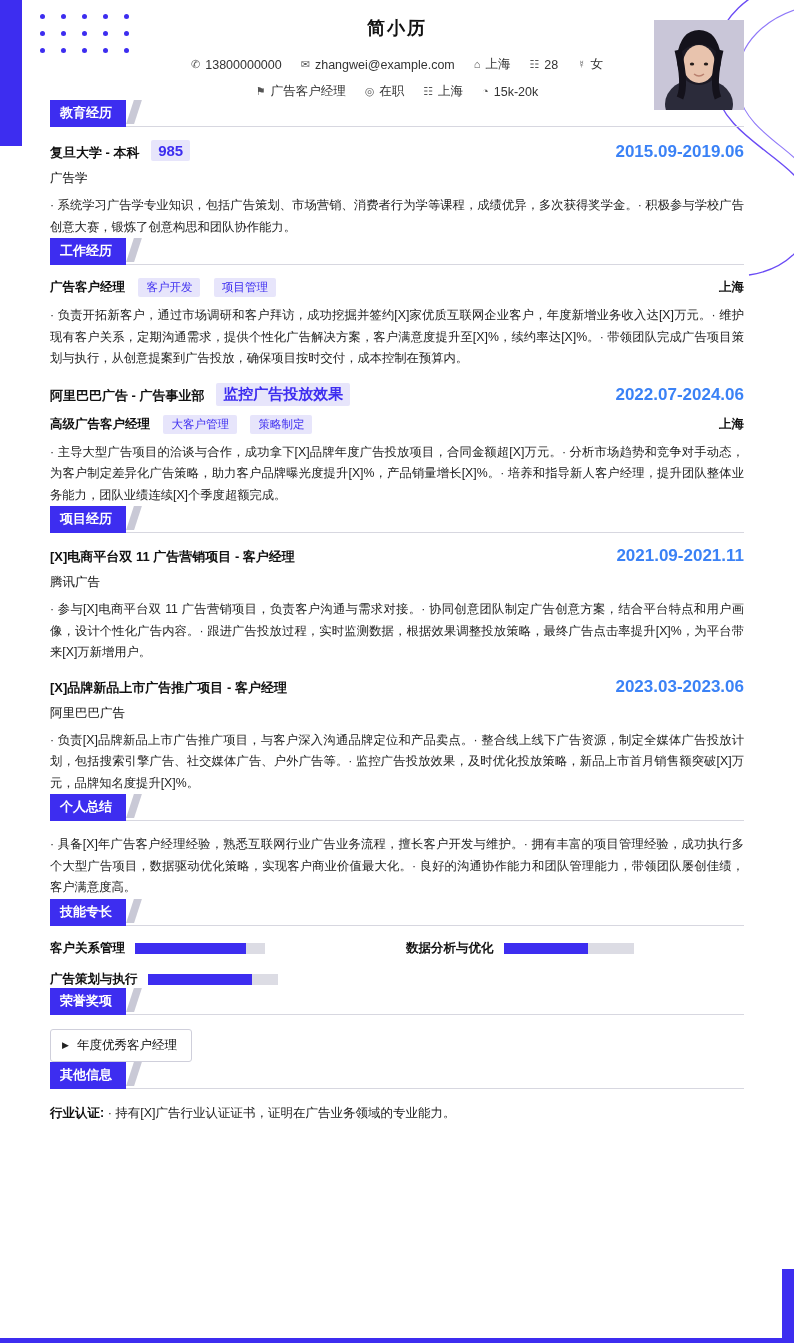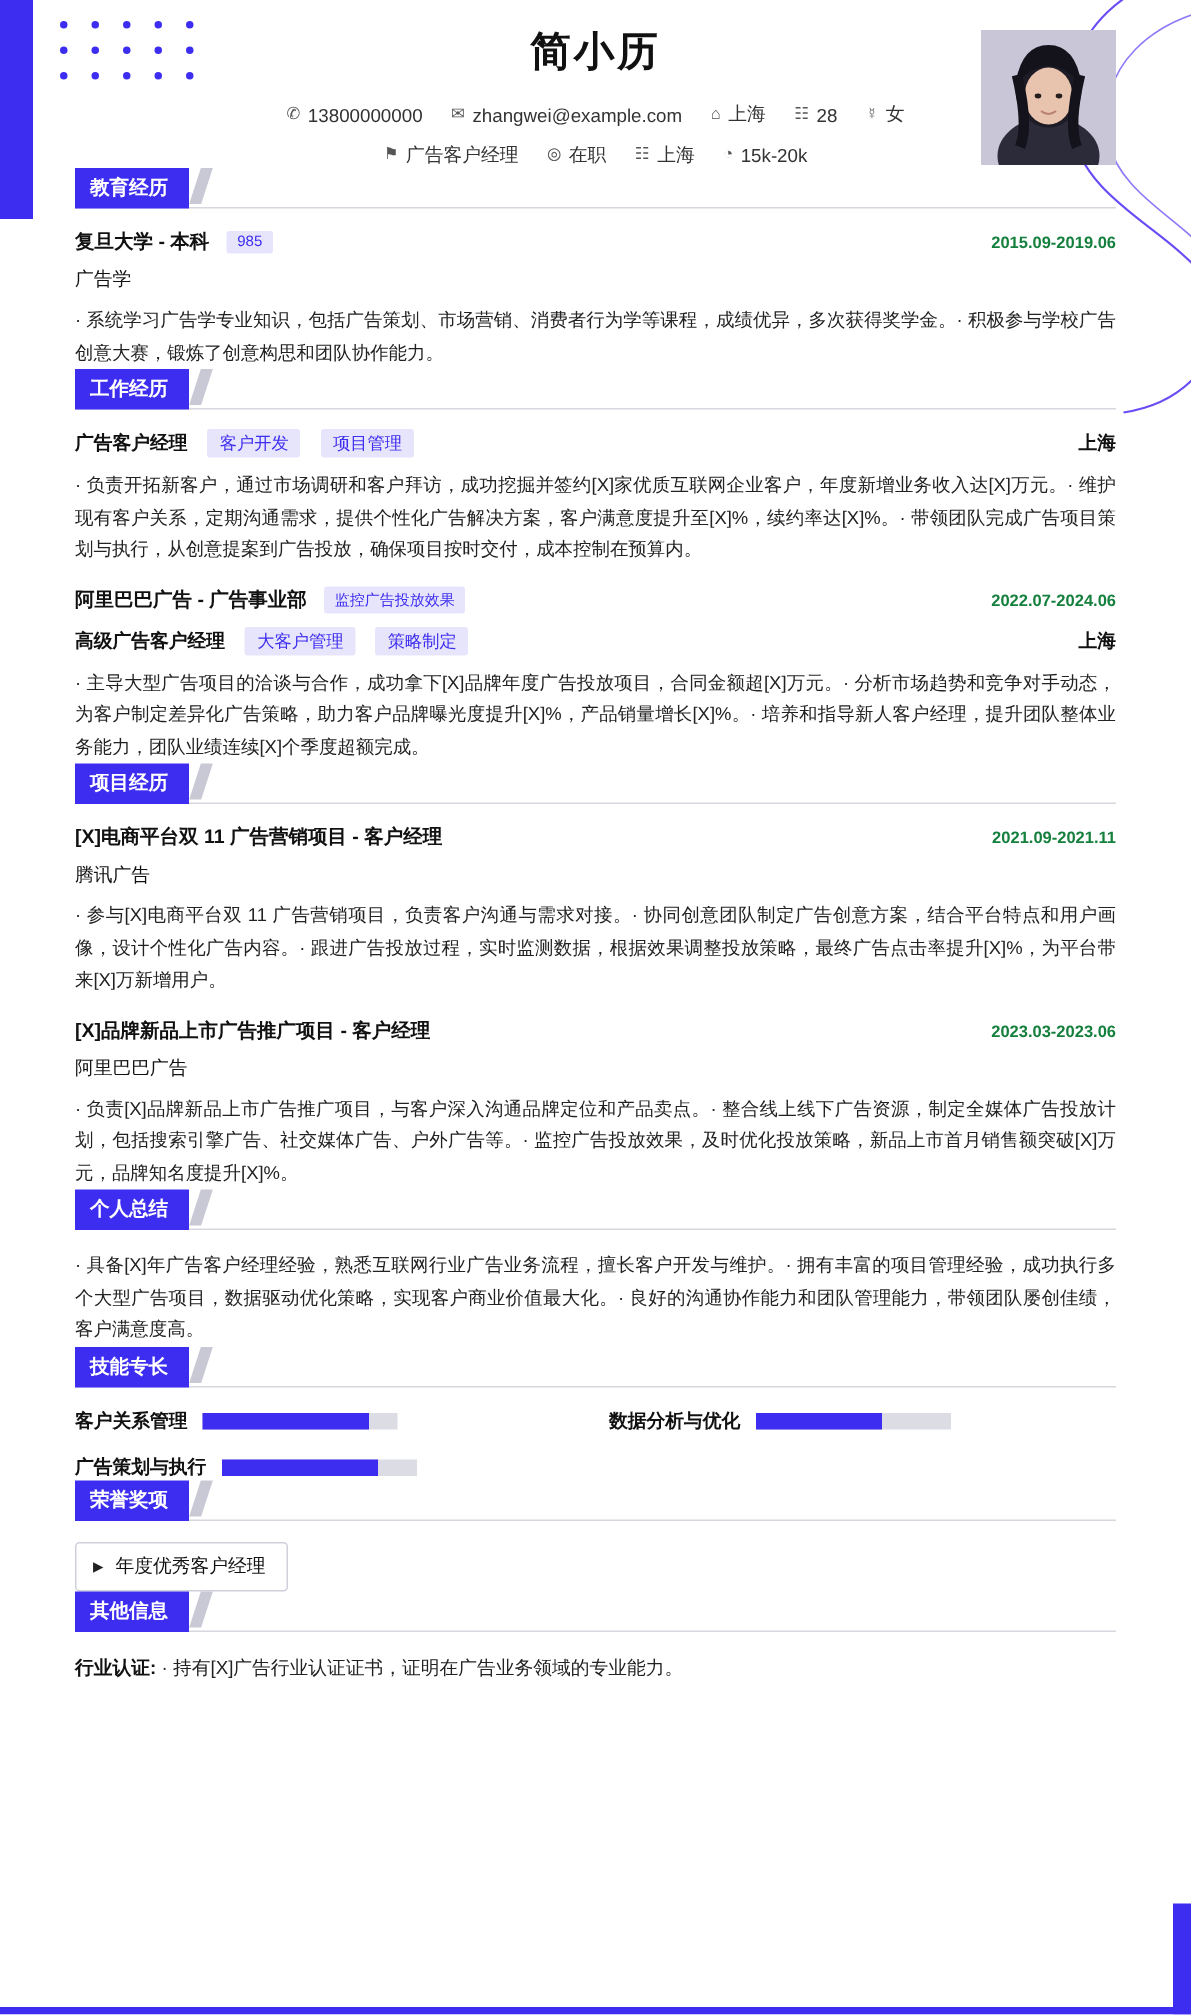--- a/index.html
+++ b/index.html
@@ -58,21 +58,21 @@
     background: #3d2df0;
   }
 
   
   .header {
     position: relative;
     padding-top: 16px;
   }
   .name {
     text-align: center;
-    font-size: 27px;
+    font-size: 18px;
     font-weight: bold;
     color: #111;
     letter-spacing: 2px;
   }
   .contact-row {
     display: flex;
     justify-content: center;
     align-items: center;
     gap: 9px;
     font-size: 12.5px;
@@ -139,28 +139,28 @@
     justify-content: space-between;
     align-items: baseline;
     font-size: 13px;
   }
   .entry-title {
     font-weight: bold;
     color: #111;
   }
   .entry-date {
     font-weight: bold;
-    color: #15803d;
-    font-size: 11px;
+    color: #3b82f6;
+    font-size: 17px;
     white-space: nowrap;
   }
   .tag {
     display: inline-block;
-    font-size: 10px;
-    font-weight: normal;
+    font-size: 15px;
+    font-weight: bold;
     color: #3d2df0;
     background: #e7e5fb;
     padding: 2px 7px;
     margin-left: 8px;
     border-radius: 2px;
     vertical-align: 1px;
   }
   .sub-row {
     display: flex;
     justify-content: space-between;

